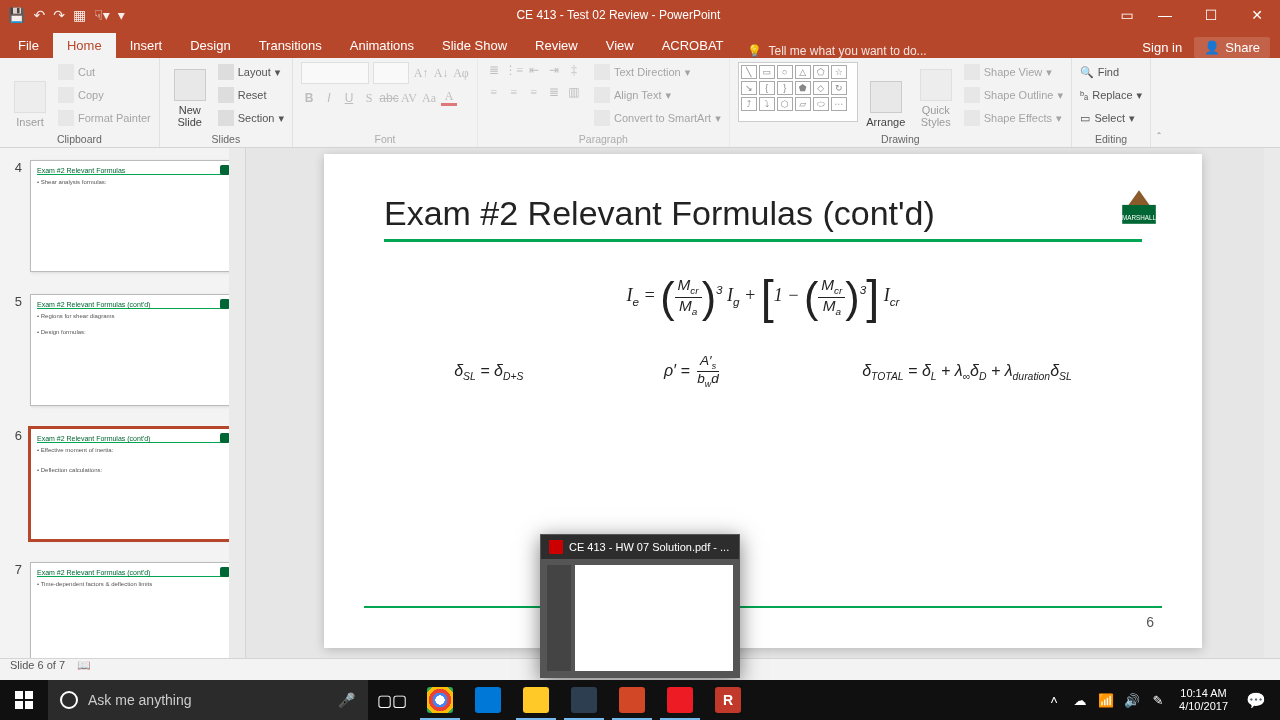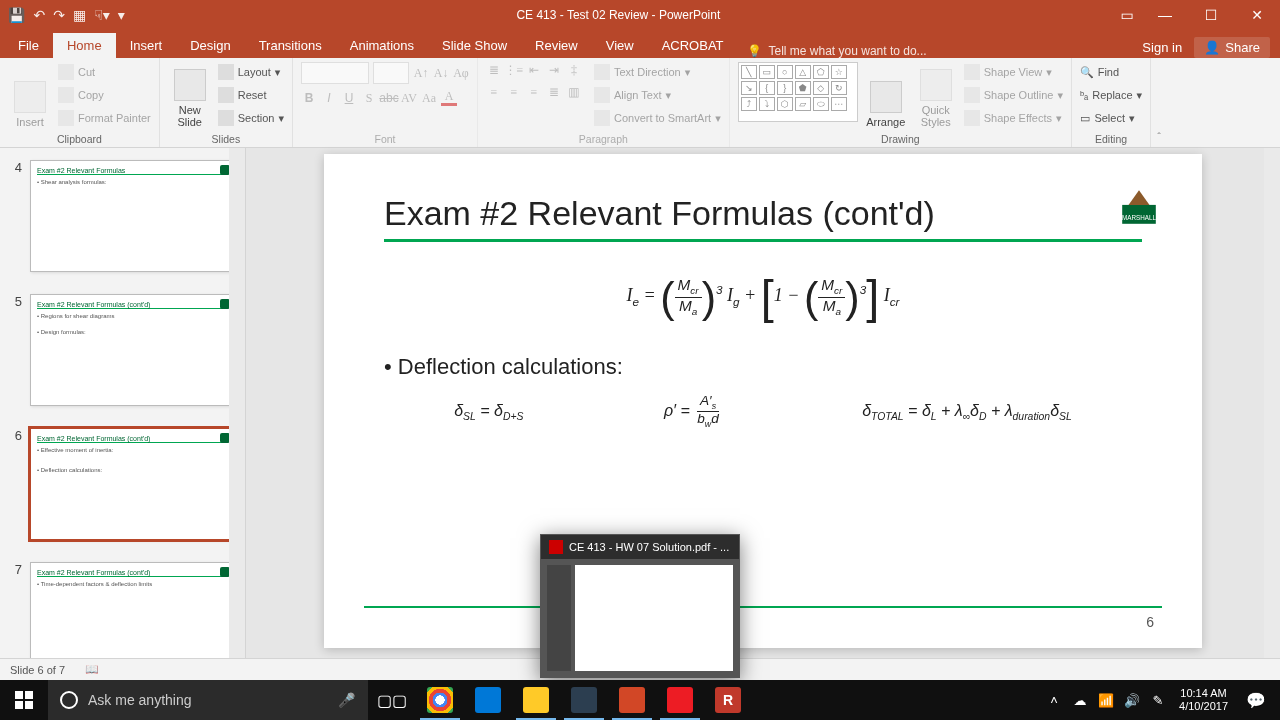--- a/index.html
+++ b/index.html
@@ -59,21 +59,21 @@
 .slidepage .mlogo { position:absolute; top:32px; right:42px; width:42px; height:42px;}
 .slidepage .mlogo svg { width:100%; height:100%;}
 .slidepage .bl { font-size: 22px; color: #222; margin-bottom: 14px; }
 .slidepage .bl::before { content: "• "; }
 .slidepage .formula { font-family: "Cambria Math", Georgia, serif; font-size: 18px; color: #222; text-align:center; margin: 10px 0 30px; font-style:italic;}
 .slidepage .sub { font-size: 0.65em; vertical-align: sub;}
 .slidepage .sup { font-size: 0.65em; vertical-align: super;}
 .slidepage .formrow { display:flex; justify-content:space-around; align-items:center; font-family:"Cambria Math",Georgia,serif; font-style:italic; font-size:16px; color:#222; margin:4px 0;}
 .slidepage .pagenum { position:absolute; bottom:18px; right:48px; font-size:14px; color:#555;}
 .slidepage .btm-rule{ position:absolute; bottom:40px; left:40px; right:40px; border-top:2px solid #00a651;}
-.statusbar2 { position:absolute; bottom:40px; height:22px; left:0; right:0; background:#f3f3f3; border-top:1px solid #d4d4d4; display:flex; align-items:center; font-size:11px; color:#555; padding:0 10px;gap:8px;}
+.statusbar2 { position:absolute; bottom:40px; height:22px; left:0; right:0; background:#f3f3f3; border-top:1px solid #d4d4d4; display:flex; align-items:flex-start; font-size:11px; color:#555; padding:0 10px;}
 .statusbar2 .right { margin-left:auto; display:flex; align-items:center; gap:10px;}
 .statusbar2 .vbtn { width:20px; height:16px; border:1px solid #bbb; background:#fff;}
 .statusbar2 .vbtn.active{ background:#ffe0b2;}
 .statusbar2 .zoomslider { width:80px; height:4px; background:#ccc; position:relative;}
 .statusbar2 .zoomslider::after{content:"";position:absolute;left:40%;top:-4px;width:4px;height:12px;background:#888;}
 
 
 .taskbar { position: absolute; bottom: 0; left: 0; right: 0; height: 40px; background: #101010; display: flex; align-items: center; color: #fff; }
 .taskbar .start { width: 48px; height: 40px; display:flex;align-items:center;justify-content:center;}
 .taskbar .search { flex: 0 0 320px; height: 40px; background: #2b2b2b; display: flex; align-items: center; padding: 0 12px; font-size: 14px; color: #ccc; gap:10px;}
@@ -354,21 +354,20 @@
       <div class="stitle">Exam #2 Relevant Formulas (cont'd)</div>
       <div class="formula">
         I<span class="sub">e</span> = <span class="paren">(</span><span class="frac">
             <span class="n">M<span class="sub">cr</span></span>
             <span class="d">M<span class="sub">a</span></span>
           </span><span class="paren">)</span><span class="sup">3</span> I<span class="sub">g</span> + <span class="brak">[</span>1 − <span class="paren">(</span><span class="frac">
             <span class="n">M<span class="sub">cr</span></span>
             <span class="d">M<span class="sub">a</span></span>
           </span><span class="paren">)</span><span class="sup">3</span><span class="brak">]</span> I<span class="sub">cr</span>
       </div>
-      <div class="bl">Deflection calculations:</div>
       <div class="formrow">
         <span>δ<span class="sub">SL</span> = δ<span class="sub">D+S</span></span>
         <span>ρ′ = <span class="frac">
               <span class="n">A′<span class="sub">s</span></span>
               <span class="d">b<span class="sub">w</span>d</span>
             </span></span>
         <span>δ<span class="sub">TOTAL</span> = δ<span class="sub">L</span> + λ<span class="sub">∞</span>δ<span class="sub">D</span> + λ<span class="sub">duration</span>δ<span class="sub">SL</span></span>
       </div>
       <div class="btm-rule"></div>
       <div class="pagenum">6</div>

